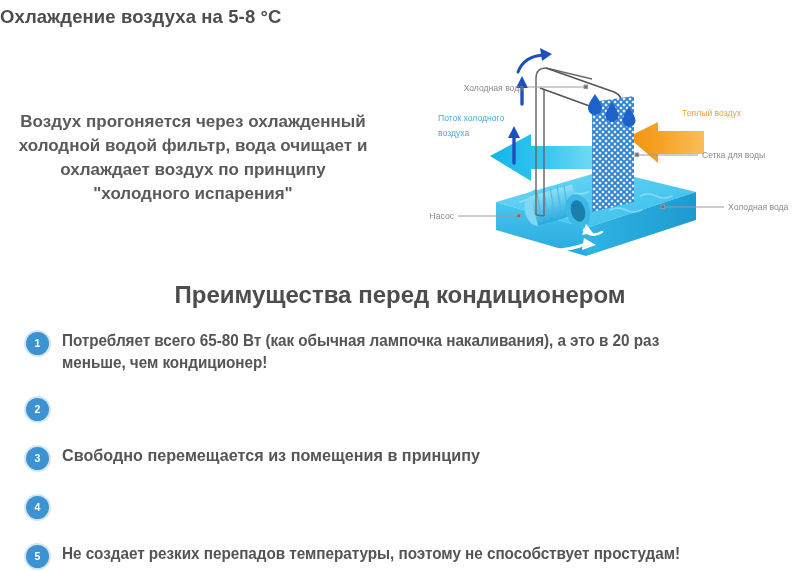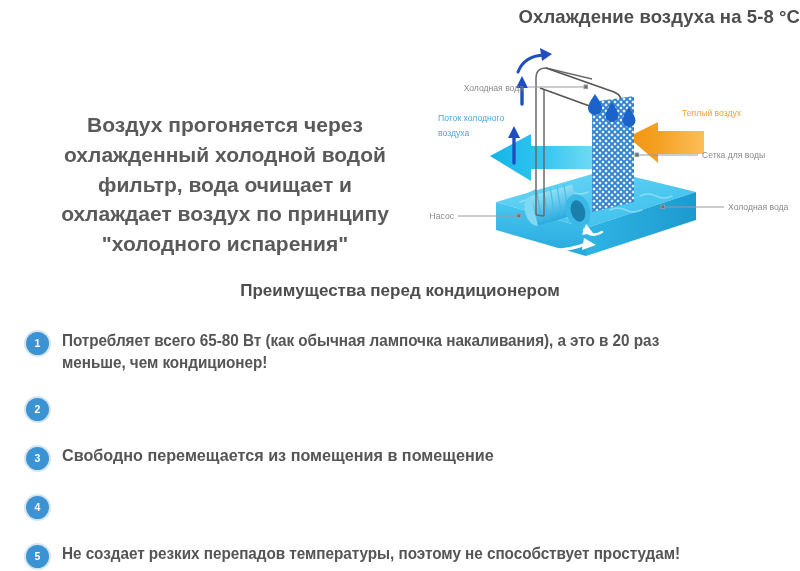--- a/index.html
+++ b/index.html
@@ -17,35 +17,35 @@
     color: #4a4a4a;
     -webkit-font-smoothing: antialiased;
   }
 
   
   .page-title {
     position: absolute;
     top: 6px;
     left: 0;
     width: 800px;
-    text-align: right;
+    text-align: left;
     font-size: 18.5px;
     font-weight: bold;
     color: #4d4d4d;
     letter-spacing: 0.1px;
   }
 
   
   .intro-text {
     position: absolute;
     top: 110px;
-    left: 44px;
+    left: 12px;
     width: 362px;
     text-align: center;
-    font-size: 21px;
+    font-size: 17px;
     font-weight: bold;
     line-height: 1.42;
     color: #5a5a5a;
   }
 
   
   .diagram {
     position: absolute;
     left: 396px;
     top: 30px;
@@ -54,21 +54,21 @@
   }
   .diagram svg { display: block; }
 
   
   .benefits-title {
     position: absolute;
     top: 281px;
     left: 0;
     width: 800px;
     text-align: center;
-    font-size: 17px;
+    font-size: 24px;
     font-weight: bold;
     color: #4d4d4d;
   }
 
   
   .benefits-list {
     position: absolute;
     top: 330px;
     left: 26px;
     width: 750px;
@@ -284,21 +284,21 @@
     <div class="benefit-badge">1</div>
     <div class="benefit-text condensed" style="width:700px">Потребляет всего 65-80 Вт (как обычная лампочка накаливания), а это в 20 раз меньше, чем кондиционер!</div>
   </div>
 
   <div class="benefit-row row-2">
     <div class="benefit-badge">2</div>
   </div>
 
   <div class="benefit-row row-3">
     <div class="benefit-badge">3</div>
-    <div class="benefit-text">Свободно перемещается из помещения в помещение</div>
+    <div class="benefit-text">Свободно перемещается из помещения в принципу</div>
   </div>
 
   <div class="benefit-row row-4">
     <div class="benefit-badge">4</div>
   </div>
 
   <div class="benefit-row row-5">
     <div class="benefit-badge">5</div>
     <div class="benefit-text condensed">Не создает резких перепадов температуры, поэтому не способствует простудам!</div>
   </div>

